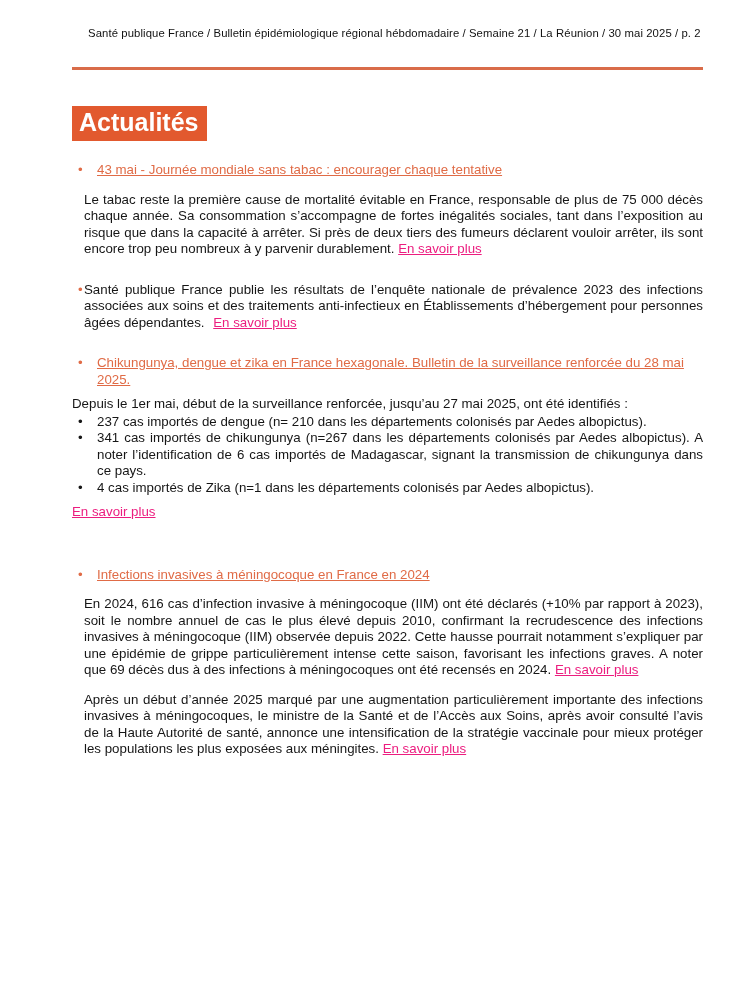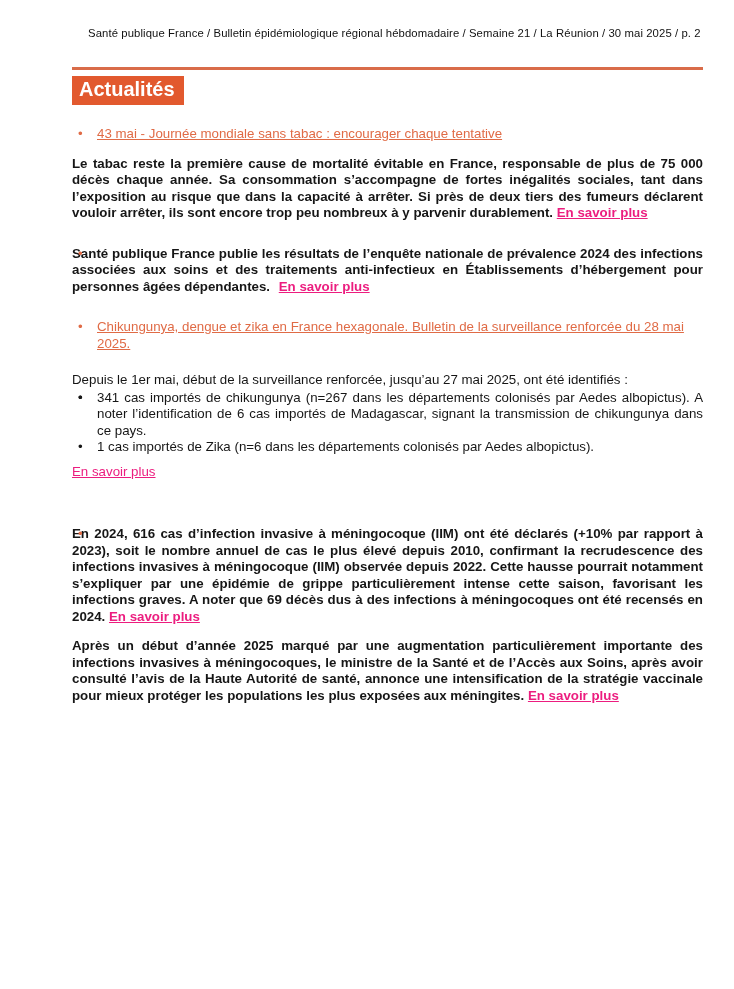--- a/index.html
+++ b/index.html
@@ -16,24 +16,24 @@
     font-size: 11.3px;
     line-height: 14px;
     color: #111111;
     letter-spacing: 0.1px;
   }
 
   .rule { margin-top: 27px; height: 3px; background: #D96C49; border: none; }
 
   .banner {
     display: inline-block;
-    margin-top: 6px;
+    margin-top: 36px;
     background: #E2592E;
     color: #ffffff;
-    font-size: 20px;
+    font-size: 25px;
     font-weight: bold;
     padding: 2px 9px 4px 7px;
   }
 
   .bullet-row { position: relative; padding-left: 25px; }
   .bullet-row .mark { position: absolute; left: 6px; top: 0; }
 
   .news-title { margin-top: 21px; font-size: 13.3px; line-height: 16.5px; }
   .news-title .mark { color: #E06B46; }
   .news-title.gap-md { margin-top: 24px; }
@@ -44,28 +44,27 @@
     text-decoration: underline;
     cursor: pointer;
   }
   a.plink {
     color: #EC1D7F;
     text-decoration: underline;
     cursor: pointer;
   }
 
   p.body {
-    margin: 13px 0 0 0;
+    margin: 13px 0 0 12px;
     font-size: 13.3px;
     line-height: 16.5px;
     text-align: justify;
-    font-weight: bold;
   }
 
-  .intro { margin-top: 20px; font-size: 13.3px; line-height: 16.5px; }
+  .intro { margin-top: 8px; font-size: 13.3px; line-height: 16.5px; }
 
   ul.sub { margin: 1px 0 0 0; padding: 0; list-style: none; }
   ul.sub li {
     font-size: 13.3px;
     line-height: 16.5px;
     text-align: justify;
   }
   ul.sub li .mark { color: #161616; }
 
   .standalone-link {
@@ -90,45 +89,47 @@
   <div class="news-title bullet-row">
     <span class="mark">•</span>
     <a href="#" class="olink">43 mai - Journée mondiale sans tabac : encourager chaque tentative</a>
   </div>
   <p class="body"><span>Le tabac reste la première cause de mortalité évitable en France, responsable de plus de 75 000 décès chaque année. Sa consommation s’accompagne de fortes inégalités sociales, tant dans l’exposition au risque que dans la capacité à arrêter. Si près de deux tiers des fumeurs déclarent vouloir arrêter, ils sont encore trop peu nombreux à y parvenir durablement.</span> <a href="#" class="plink">En savoir plus</a></p>
 
   
   <div class="news-title bullet-row gap-md">
     <span class="mark">•</span>
   </div>
-  <p class="body"><span>Santé publique France publie les résultats de l’enquête nationale de prévalence 2024 des infections associées aux soins et des traitements anti-infectieux en Établissements d’hébergement pour personnes âgées dépendantes.</span> <a href="#" class="plink sp">En savoir plus</a></p>
+  <p class="body"><span>Santé publique France publie les résultats de l’enquête nationale de prévalence 2023 des infections associées aux soins et des traitements anti-infectieux en Établissements d’hébergement pour personnes âgées dépendantes.</span> <a href="#" class="plink sp">En savoir plus</a></p>
 
   
   <div class="news-title bullet-row gap-md">
     <span class="mark">•</span>
     <a href="#" class="olink">Chikungunya, dengue et zika en France hexagonale. Bulletin de la surveillance renforcée du 28 mai 2025.</a>
   </div>
   <div class="intro">Depuis le 1er mai, début de la surveillance renforcée, jusqu’au 27 mai 2025, ont été identifiés :</div>
   <ul class="sub">
     <li class="bullet-row">
       <span class="mark">•</span>
+      <span>237 cas importés de dengue (n= 210 dans les départements colonisés par Aedes albopictus).</span>
     </li>
     <li class="bullet-row">
       <span class="mark">•</span>
       <span>341 cas importés de chikungunya (n=267 dans les départements colonisés par Aedes albopictus). A noter l’identification de 6 cas importés de Madagascar, signant la transmission de chikungunya dans ce pays.</span>
     </li>
     <li class="bullet-row">
       <span class="mark">•</span>
-      <span>1 cas importés de Zika (n=6 dans les départements colonisés par Aedes albopictus).</span>
+      <span>4 cas importés de Zika (n=1 dans les départements colonisés par Aedes albopictus).</span>
     </li>
   </ul>
   <div class="standalone-link">
     <a href="#" class="plink">En savoir plus</a>
   </div>
 
   
   <div class="news-title bullet-row gap-lg">
     <span class="mark">•</span>
+    <a href="#" class="olink">Infections invasives à méningocoque en France en 2024</a>
   </div>
   <p class="body"><span>En 2024, 616 cas d’infection invasive à méningocoque (IIM) ont été déclarés (+10% par rapport à 2023), soit le nombre annuel de cas le plus élevé depuis 2010, confirmant la recrudescence des infections invasives à méningocoque (IIM) observée depuis 2022. Cette hausse pourrait notamment s’expliquer par une épidémie de grippe particulièrement intense cette saison, favorisant les infections graves. A noter que 69 décès dus à des infections à méningocoques ont été recensés en 2024.</span> <a href="#" class="plink">En savoir plus</a></p>
   <p class="body"><span>Après un début d’année 2025 marqué par une augmentation particulièrement importante des infections invasives à méningocoques, le ministre de la Santé et de l’Accès aux Soins, après avoir consulté l’avis de la Haute Autorité de santé, annonce une intensification de la stratégie vaccinale pour mieux protéger les populations les plus exposées aux méningites.</span> <a href="#" class="plink">En savoir plus</a></p>
 
 </div>
 
 </body></html>

